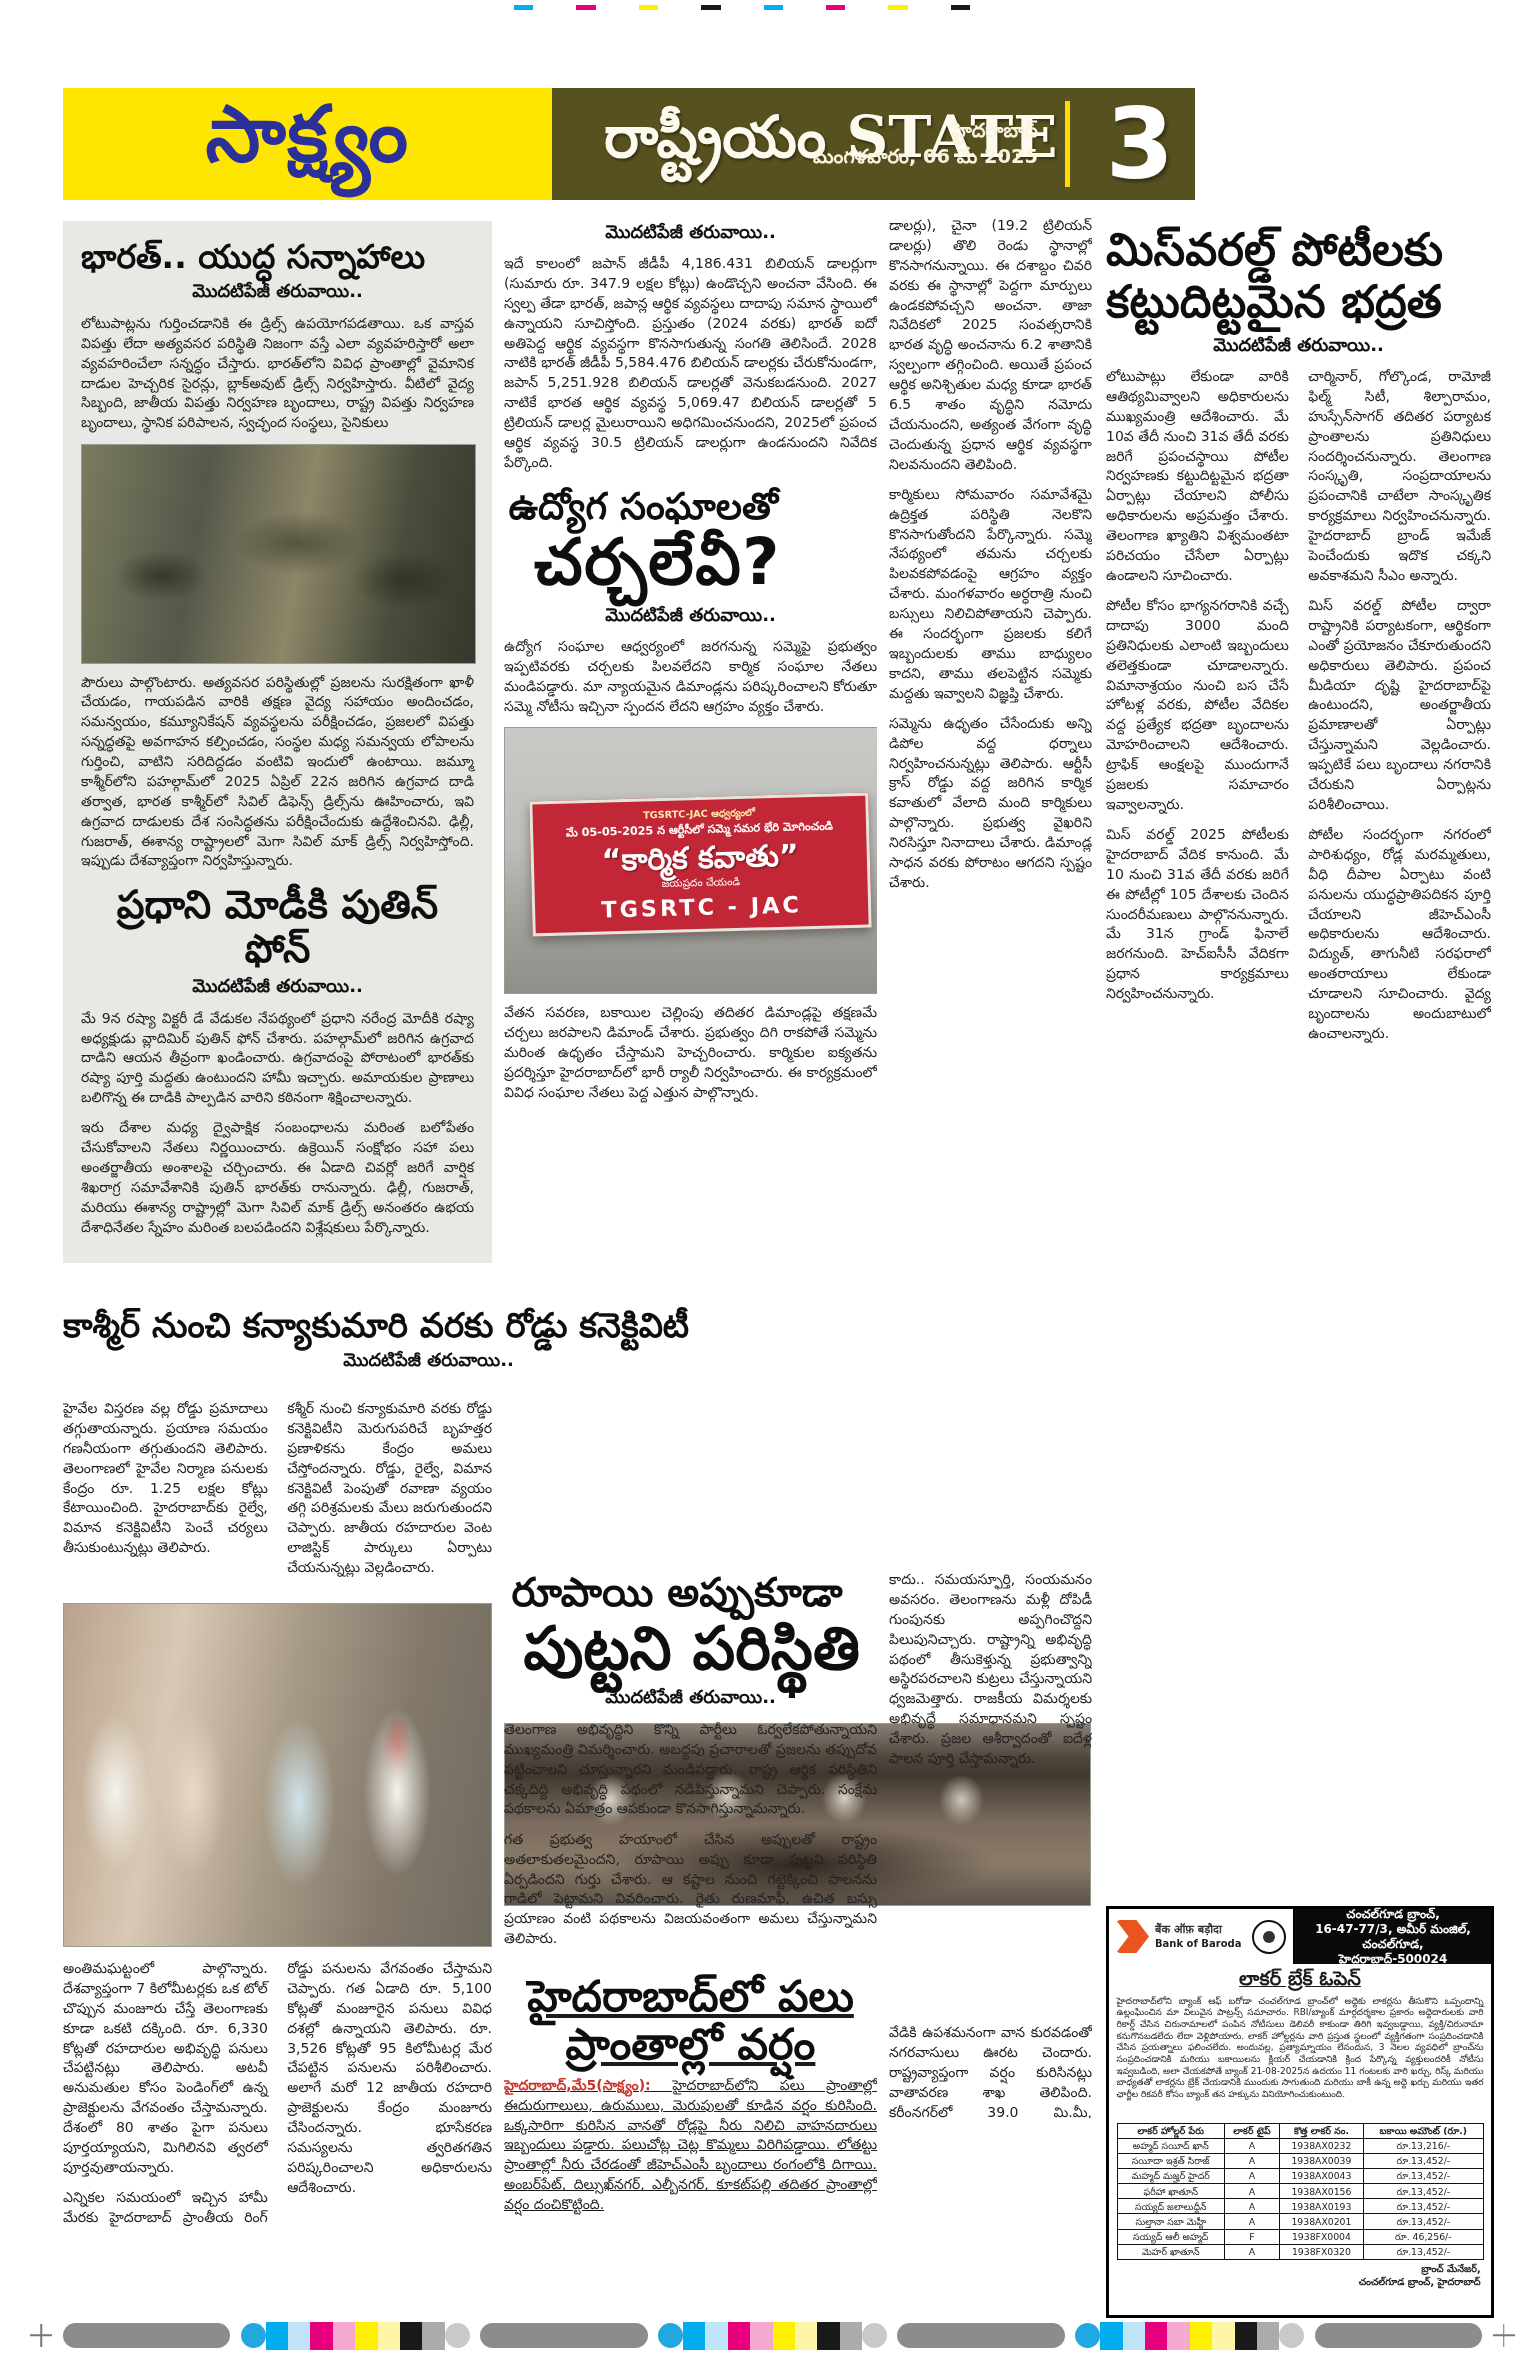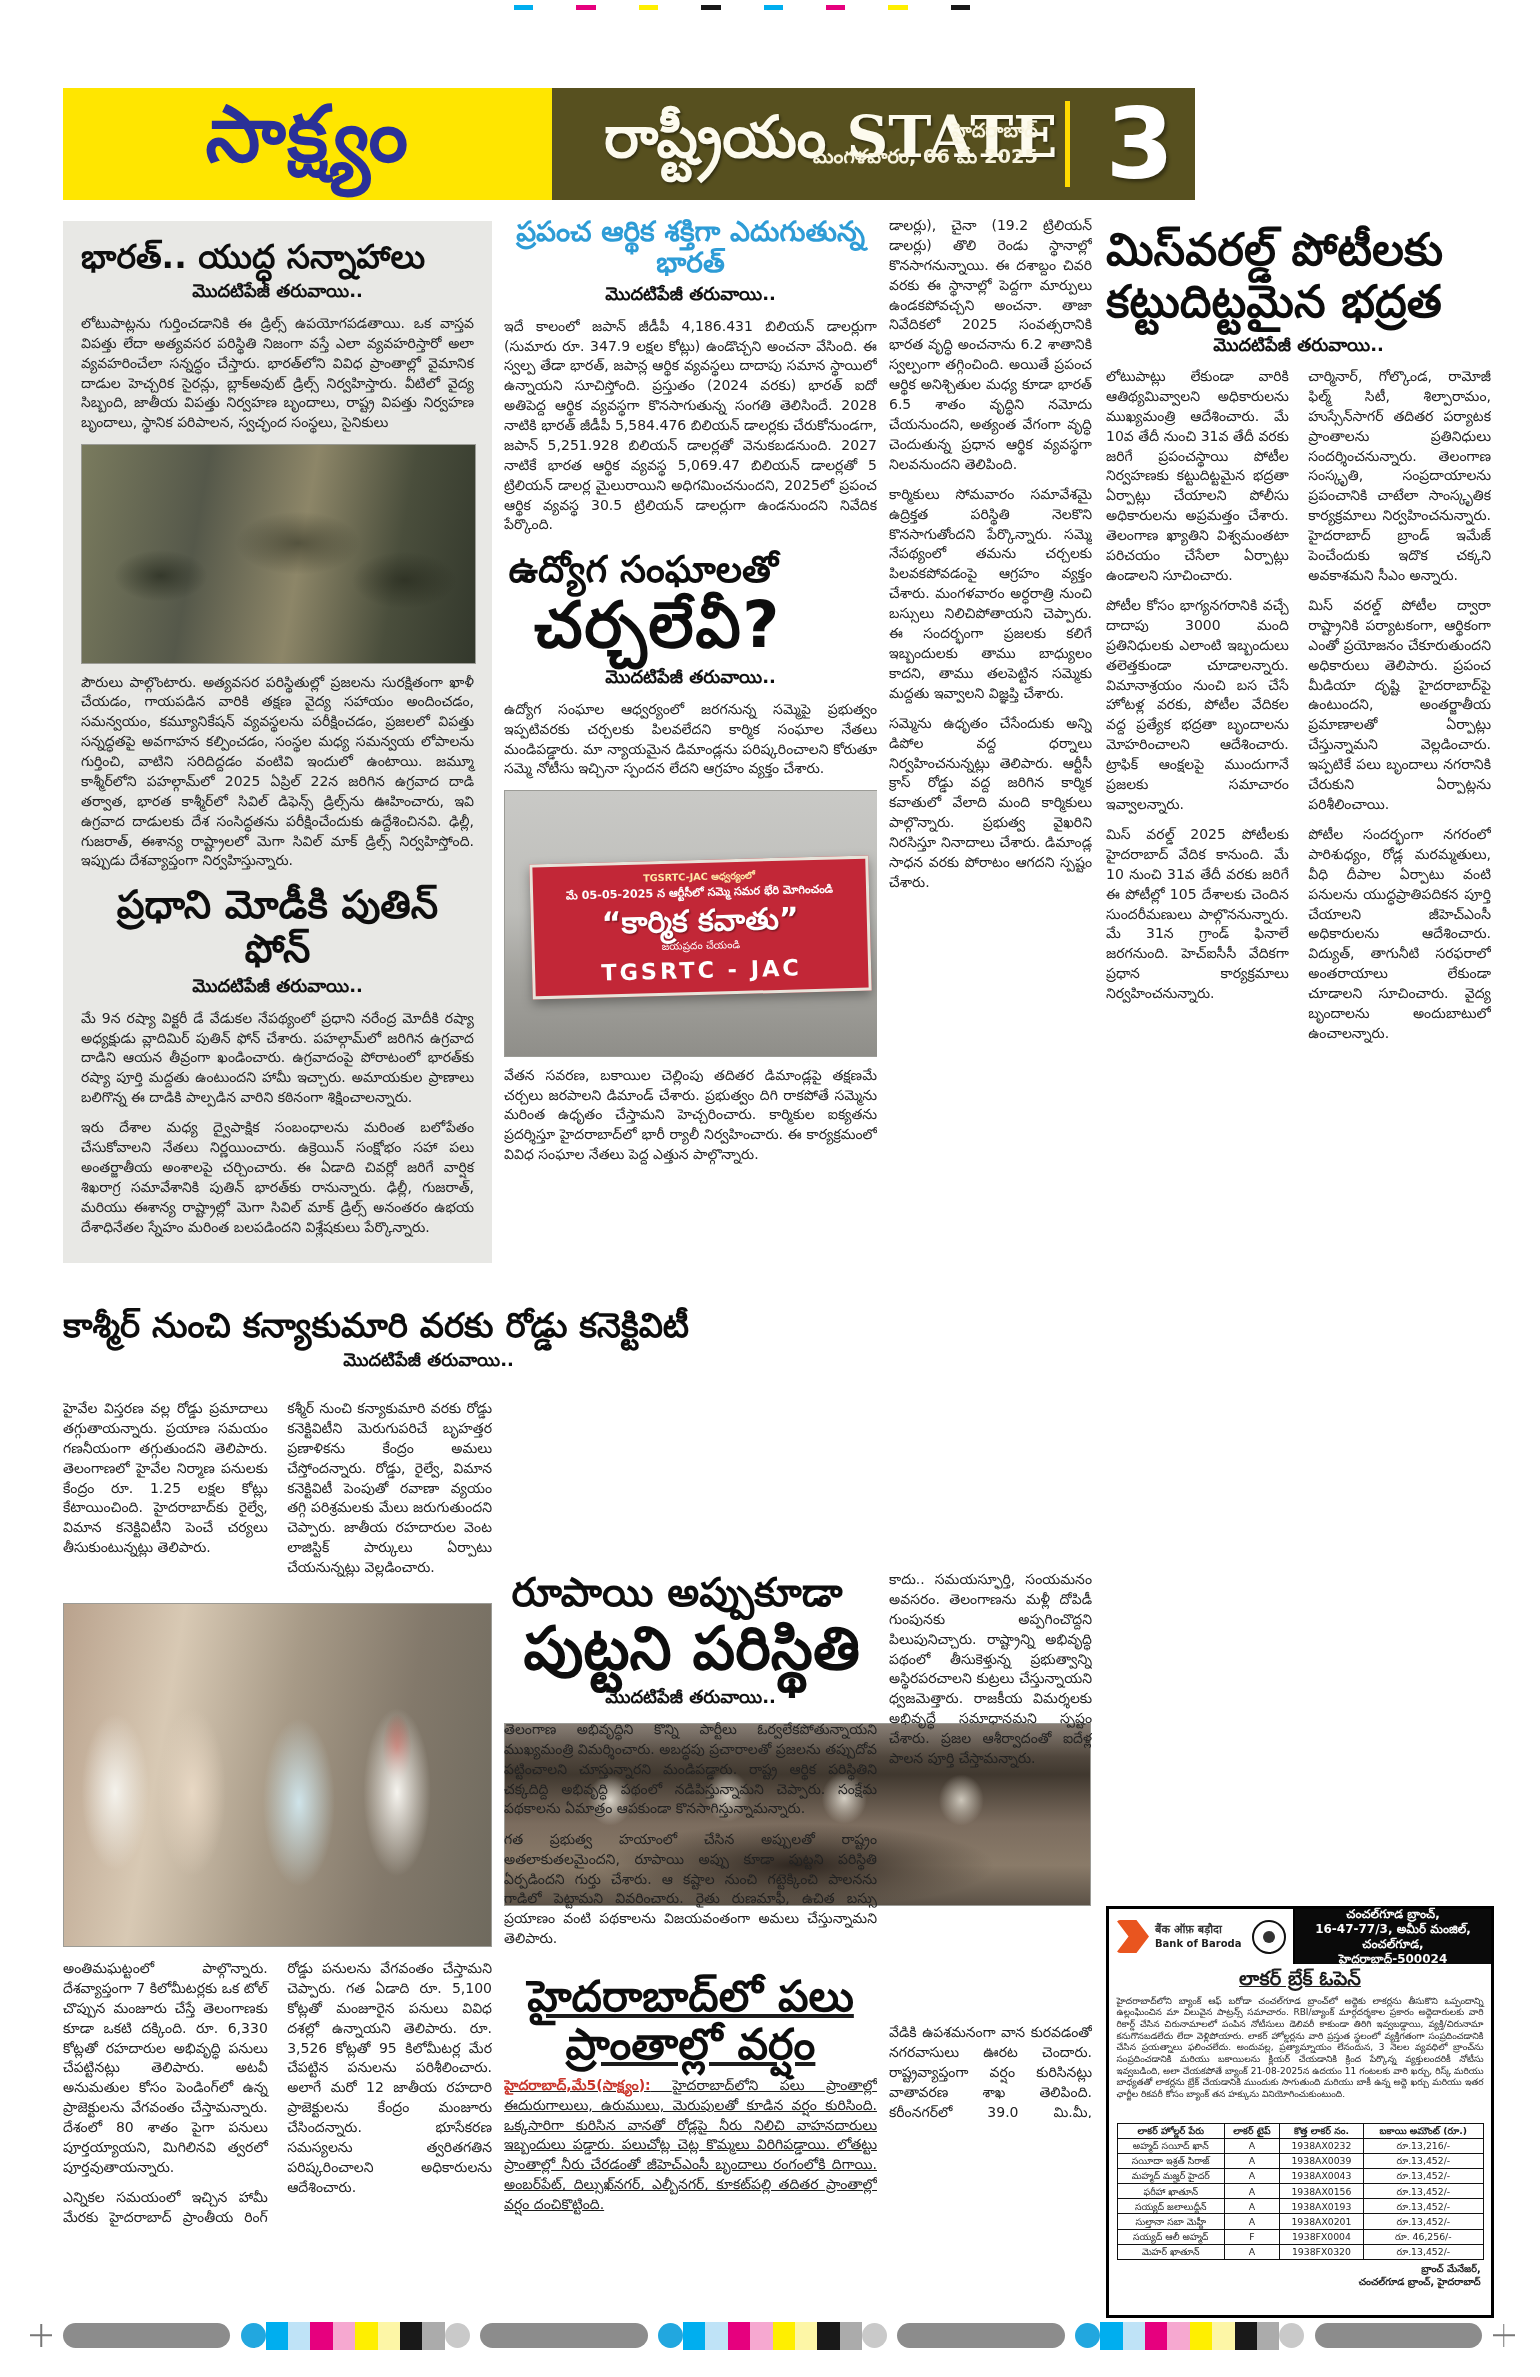--- a/index.html
+++ b/index.html
@@ -174,21 +174,20 @@
       </div>
     <h2 class="headline h-putin">ప్రధాని మోడీకి పుతిన్ ఫోన్</h2>
     <div class="subhead">మొదటిపేజీ తరువాయి..</div>
     <div class="bt">
       <p>మే 9న రష్యా విక్టరీ డే వేడుకల నేపథ్యంలో ప్రధాని నరేంద్ర మోదీకి రష్యా అధ్యక్షుడు వ్లాదిమిర్ పుతిన్ ఫోన్ చేశారు. పహల్గామ్‌లో జరిగిన ఉగ్రవాద దాడిని ఆయన తీవ్రంగా ఖండించారు. ఉగ్రవాదంపై పోరాటంలో భారత్‌కు రష్యా పూర్తి మద్దతు ఉంటుందని హామీ ఇచ్చారు. అమాయకుల ప్రాణాలు బలిగొన్న ఈ దాడికి పాల్పడిన వారిని కఠినంగా శిక్షించాలన్నారు.</p>
       <p>ఇరు దేశాల మధ్య ద్వైపాక్షిక సంబంధాలను మరింత బలోపేతం చేసుకోవాలని నేతలు నిర్ణయించారు. ఉక్రెయిన్ సంక్షోభం సహా పలు అంతర్జాతీయ అంశాలపై చర్చించారు. ఈ ఏడాది చివర్లో జరిగే వార్షిక శిఖరాగ్ర సమావేశానికి పుతిన్ భారత్‌కు రానున్నారు. ఢిల్లీ, గుజరాత్, మరియు ఈశాన్య రాష్ట్రాల్లో మెగా సివిల్ మాక్ డ్రిల్స్ అనంతరం ఉభయ దేశాధినేతల స్నేహం మరింత బలపడిందని విశ్లేషకులు పేర్కొన్నారు.</p>
     </div>
   </section>
 
   <section class="abs c-left-top clip">
-    <h2 class="headline h-econ">ప్రపంచ ఆర్థిక శక్తిగా ఎదుగుతున్న భారత్</h2>
     <div class="subhead">మొదటిపేజీ తరువాయి..</div>
     <div class="bt">
         <p>ఇదే కాలంలో జపాన్ జీడీపీ 4,186.431 బిలియన్ డాలర్లుగా (సుమారు రూ. 347.9 లక్షల కోట్లు) ఉండొచ్చని అంచనా వేసింది. ఈ స్వల్ప తేడా భారత్, జపాన్ల ఆర్థిక వ్యవస్థలు దాదాపు సమాన స్థాయిలో ఉన్నాయని సూచిస్తోంది. ప్రస్తుతం (2024 వరకు) భారత్ ఐదో అతిపెద్ద ఆర్థిక వ్యవస్థగా కొనసాగుతున్న సంగతి తెలిసిందే. 2028 నాటికి భారత్ జీడీపీ 5,584.476 బిలియన్ డాలర్లకు చేరుకోనుండగా, జపాన్ 5,251.928 బిలియన్ డాలర్లతో వెనుకబడనుంది. 2027 నాటికే భారత ఆర్థిక వ్యవస్థ 5,069.47 బిలియన్ డాలర్లతో 5 ట్రిలియన్ డాలర్ల మైలురాయిని అధిగమించనుందని, 2025లో ప్రపంచ ఆర్థిక వ్యవస్థ 30.5 ట్రిలియన్ డాలర్లుగా ఉండనుందని నివేదిక పేర్కొంది.</p>
       </div>
     <h2 class="headline h-union1">ఉద్యోగ సంఘాలతో</h2>
     <h2 class="headline h-union2">చర్చలేవీ?</h2>
     <div class="subhead">మొదటిపేజీ తరువాయి..</div>
     <div class="bt">
         <p>ఉద్యోగ సంఘాల ఆధ్వర్యంలో జరగనున్న సమ్మెపై ప్రభుత్వం ఇప్పటివరకు చర్చలకు పిలవలేదని కార్మిక సంఘాల నేతలు మండిపడ్డారు. మా న్యాయమైన డిమాండ్లను పరిష్కరించాలని కోరుతూ సమ్మె నోటీసు ఇచ్చినా స్పందన లేదని ఆగ్రహం వ్యక్తం చేశారు.</p>
       </div>

